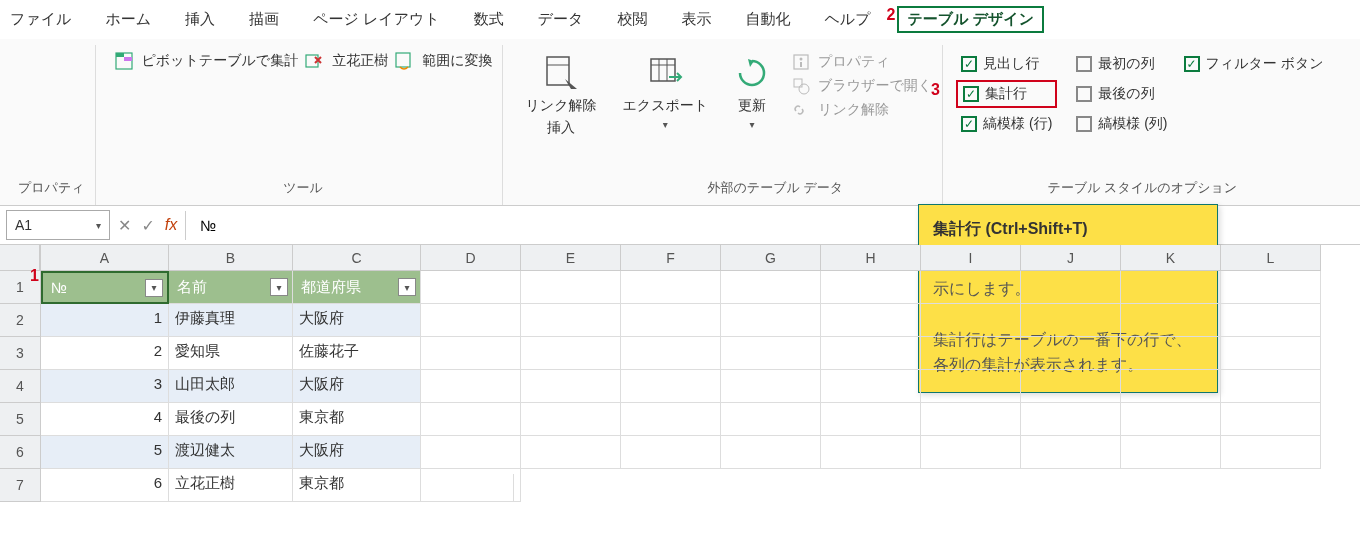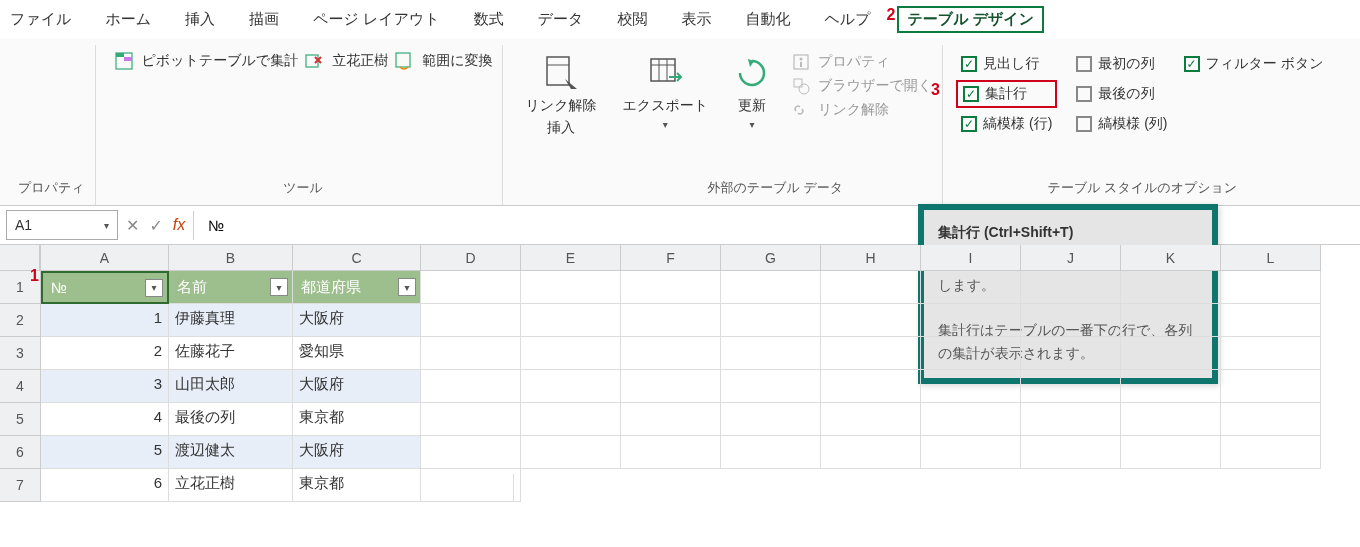--- a/index.html
+++ b/index.html
@@ -84,21 +84,21 @@
     .filter-col { padding-top: 6px; }
 
     .formula-bar {
       display: flex;
       align-items: center;
       border-bottom: 1px solid #ccc;
       padding: 4px 6px;
       gap: 8px;
     }
     .name-box {
-      width: 112px;
+      width: 104px;
       border: 1px solid #aaa;
       padding: 6px 8px;
       display: flex;
       justify-content: space-between;
       align-items: center;
     }
     .fn-btns { display: flex; gap: 10px; color: #888; font-size: 16px; }
     .fx-label { font-style: italic; font-size: 16px; color: #c2410c; }
     .formula-input {
       flex: 1;
@@ -160,25 +160,25 @@
     }
     .row-odd { background: #e7eef7; }
 
     .hl-a1 { border: 2px solid #d0021b; }
 
     .tooltip {
       position: absolute;
       top: 204px;
       left: 918px;
       width: 300px;
-      background: #e5e5e5;
-      border: 6px solid #0f766e;
+      background: #fde047;
+      border: 1px solid #0f766e;
       box-shadow: 2px 2px 6px rgba(0,0,0,.15);
       padding: 14px;
-      font-size: 14px;
+      font-size: 16px;
     }
     .tooltip-title { font-weight: bold; margin-bottom: 10px; }
     .tooltip-body { color: #555; line-height: 1.6; }
 
     svg { display: block; }
     .chevron { font-size: 10px; color: #555; }
   </style>
 </head>
 <body>
 
@@ -430,22 +430,22 @@
       <div class="cell"></div>
       <div class="cell"></div>
       <div class="cell"></div>
       <div class="cell"></div>
       <div class="cell"></div>
       <div class="cell"></div>
       <div class="cell"></div>
       <div class="cell"></div>
 
     <div class="cell num">2</div>
+    <div class="cell">愛知県</div>
     <div class="cell">佐藤花子</div>
-    <div class="cell">愛知県</div>
     <div class="cell"></div>
       <div class="cell"></div>
       <div class="cell"></div>
       <div class="cell"></div>
       <div class="cell"></div>
       <div class="cell"></div>
       <div class="cell"></div>
       <div class="cell"></div>
       <div class="cell"></div>
 

